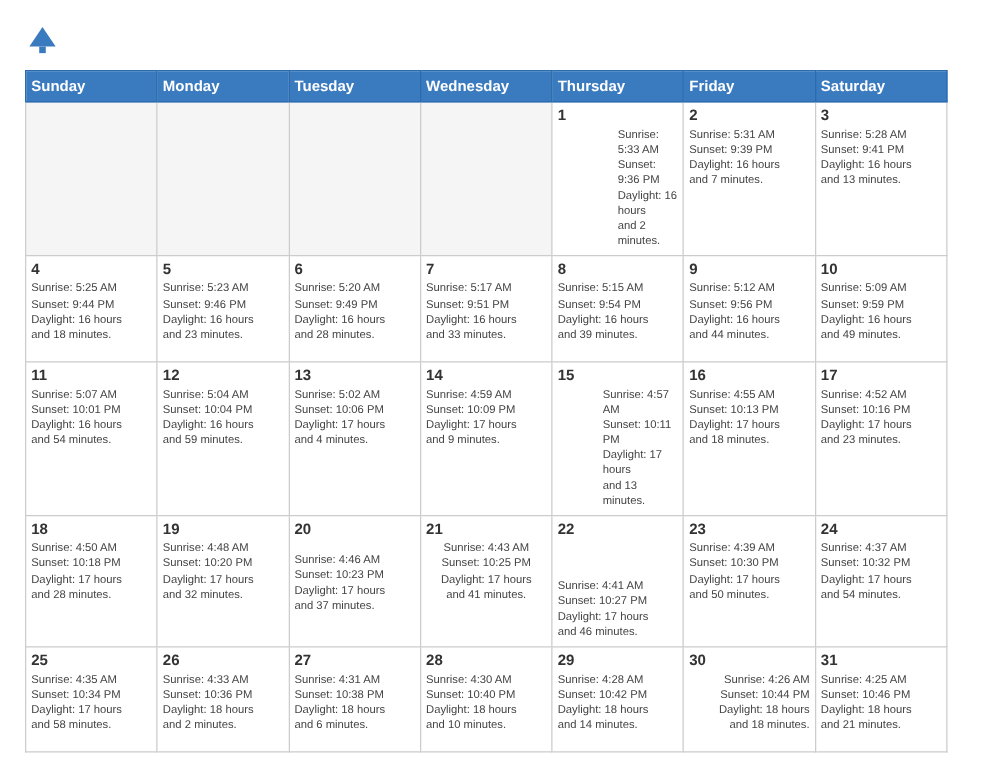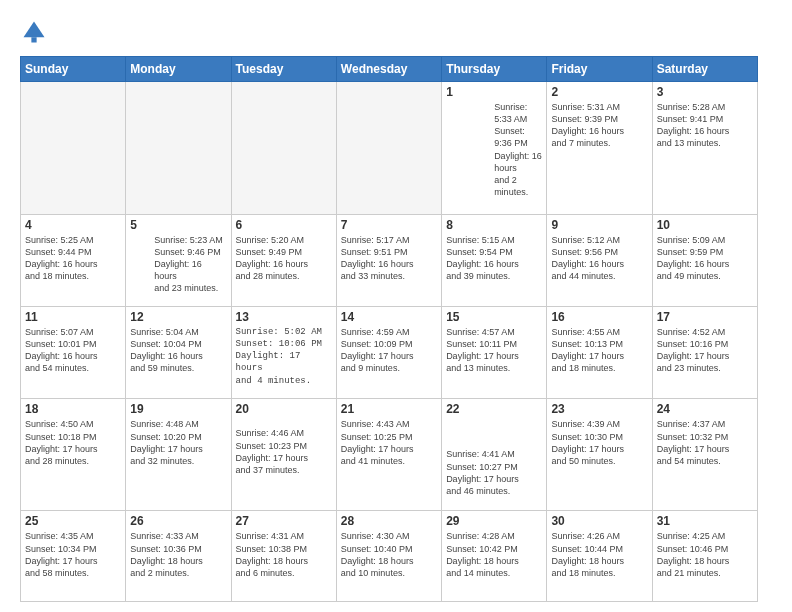--- a/index.html
+++ b/index.html
@@ -160,21 +160,21 @@
         <tr>
           <td>
             <span class="day-num">4</span>
             <div class="day-info" style="white-space: pre-line;">Sunrise: 5:25 AM
 Sunset: 9:44 PM
 Daylight: 16 hours
 and 18 minutes.</div>
           </td>
           <td>
             <span class="day-num">5</span>
-            <div class="day-info" style="white-space: pre-line; margin-left: 24px;">Sunrise: 5:23 AM
+            <div class="day-info" style="white-space: pre-line;">Sunrise: 5:23 AM
 Sunset: 9:46 PM
 Daylight: 16 hours
 and 23 minutes.</div>
           </td>
           <td>
             <span class="day-num">6</span>
             <div class="day-info" style="white-space: pre-line;">Sunrise: 5:20 AM
 Sunset: 9:49 PM
 Daylight: 16 hours
 and 28 minutes.</div>
@@ -218,35 +218,35 @@
           </td>
           <td>
             <span class="day-num">12</span>
             <div class="day-info" style="white-space: pre-line;">Sunrise: 5:04 AM
 Sunset: 10:04 PM
 Daylight: 16 hours
 and 59 minutes.</div>
           </td>
           <td>
             <span class="day-num">13</span>
-            <div class="day-info" style="white-space: pre-line; font-family: Liberation Mono, monospace;">Sunrise: 5:02 AM
+            <div class="day-info" style="white-space: pre-line;">Sunrise: 5:02 AM
 Sunset: 10:06 PM
 Daylight: 17 hours
 and 4 minutes.</div>
           </td>
           <td>
             <span class="day-num">14</span>
             <div class="day-info" style="white-space: pre-line;">Sunrise: 4:59 AM
 Sunset: 10:09 PM
 Daylight: 17 hours
 and 9 minutes.</div>
           </td>
           <td>
             <span class="day-num">15</span>
-            <div class="day-info" style="white-space: pre-line;">Sunrise: 4:57 AM
+            <div class="day-info" style="white-space: pre-line; margin-left: 36px;">Sunrise: 4:57 AM
 Sunset: 10:11 PM
 Daylight: 17 hours
 and 13 minutes.</div>
           </td>
           <td>
             <span class="day-num">16</span>
             <div class="day-info" style="white-space: pre-line;">Sunrise: 4:55 AM
 Sunset: 10:13 PM
 Daylight: 17 hours
 and 18 minutes.</div>
@@ -276,21 +276,21 @@
           </td>
           <td>
             <span class="day-num">20</span>
             <div class="day-info" style="white-space: pre-line; margin-top: 11px;">Sunrise: 4:46 AM
 Sunset: 10:23 PM
 Daylight: 17 hours
 and 37 minutes.</div>
           </td>
           <td>
             <span class="day-num">21</span>
-            <div class="day-info" style="white-space: pre-line;">Sunrise: 4:43 AM
+            <div class="day-info" style="white-space: pre-line; text-align: center;">Sunrise: 4:43 AM
 Sunset: 10:25 PM
 Daylight: 17 hours
 and 41 minutes.</div>
           </td>
           <td>
             <span class="day-num">22</span>
             <div class="day-info" style="white-space: pre-line; margin-top: 32px;">Sunrise: 4:41 AM
 Sunset: 10:27 PM
 Daylight: 17 hours
 and 46 minutes.</div>
@@ -341,21 +341,21 @@
           </td>
           <td>
             <span class="day-num">29</span>
             <div class="day-info" style="white-space: pre-line;">Sunrise: 4:28 AM
 Sunset: 10:42 PM
 Daylight: 18 hours
 and 14 minutes.</div>
           </td>
           <td>
             <span class="day-num">30</span>
-            <div class="day-info" style="white-space: pre-line;">Sunrise: 4:26 AM
+            <div class="day-info" style="white-space: pre-line; text-align: right;">Sunrise: 4:26 AM
 Sunset: 10:44 PM
 Daylight: 18 hours
 and 18 minutes.</div>
           </td>
           <td>
             <span class="day-num">31</span>
             <div class="day-info" style="white-space: pre-line;">Sunrise: 4:25 AM
 Sunset: 10:46 PM
 Daylight: 18 hours
 and 21 minutes.</div>

